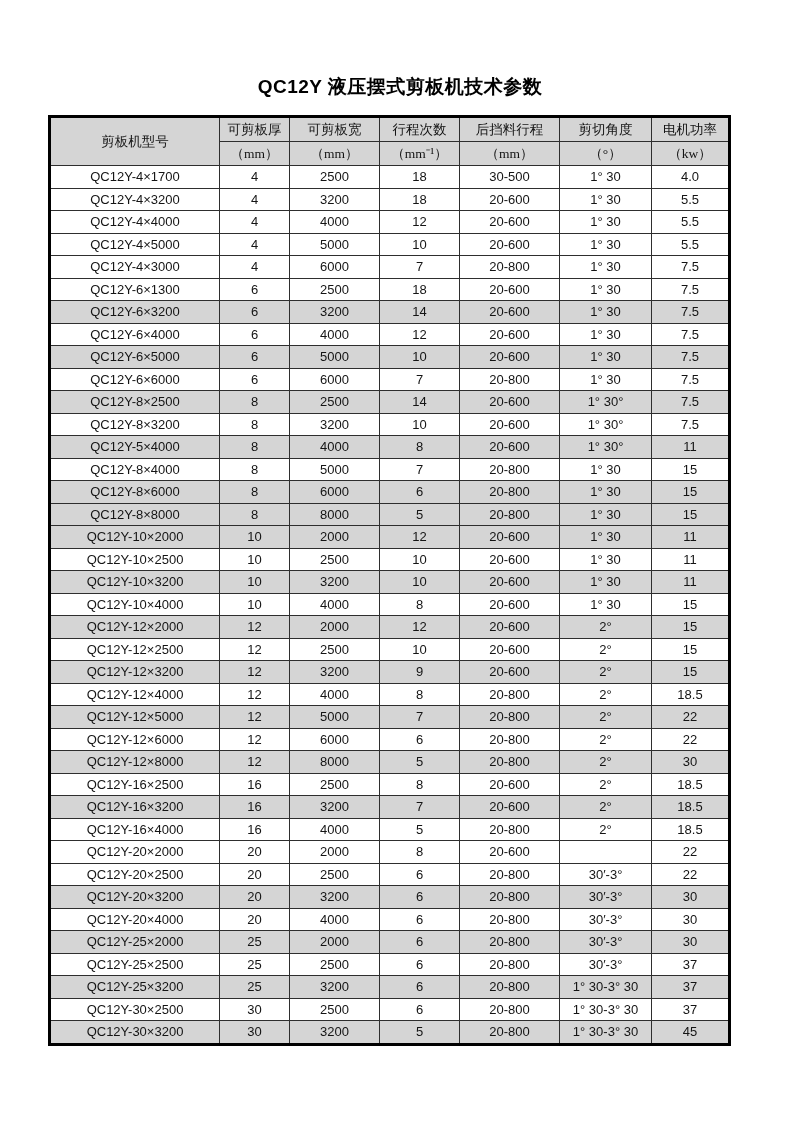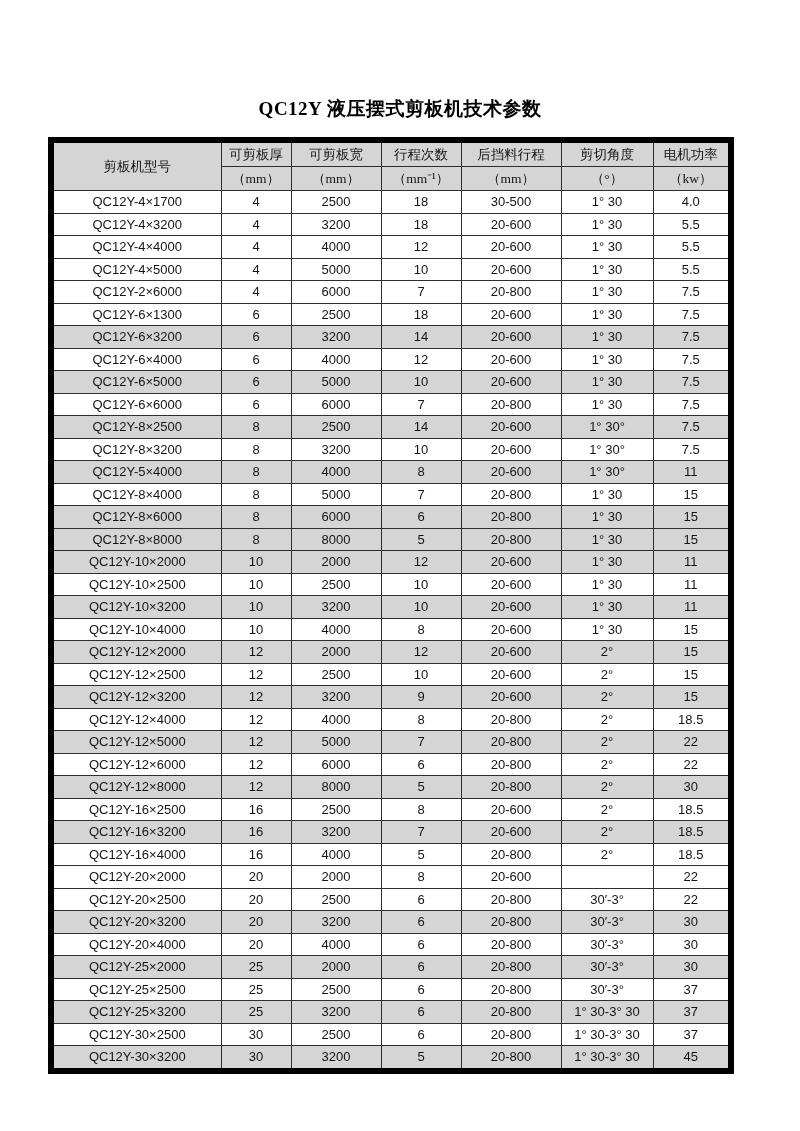--- a/index.html
+++ b/index.html
@@ -6,34 +6,34 @@
   .page {
     width: 800px;
     height: 1131px;
     background: #ffffff;
     position: relative;
     overflow: hidden;
     font-family: "Liberation Sans", sans-serif;
     color: #111;
   }
   .doc-title {
-    padding-top: 96px;
+    padding-top: 74px;
     text-align: center;
-    font-family: Liberation Serif, serif;
+    font-family: Liberation Sans, sans-serif;
     font-weight: bold;
     font-size: 19px;
     letter-spacing: 0.5px;
     color: #000;
   }
   table.spec-table {
     margin: 15px 0 15px 48px;
     width: 680px;
     table-layout: fixed;
     border-collapse: collapse;
-    border: 6px solid #000000;
+    border: 3px solid #000000;
   }
   .spec-table th, .spec-table td {
     border: 1px solid #2e2e2e;
     text-align: center;
     vertical-align: middle;
     padding: 0;
     overflow: hidden;
     white-space: nowrap;
   }
   .spec-table thead th {
@@ -127,21 +127,21 @@
         <tr>
           <td>QC12Y-4×5000</td>
           <td>4</td>
           <td>5000</td>
           <td>10</td>
           <td>20-600</td>
           <td>1° 30</td>
           <td>5.5</td>
         </tr>
         <tr>
-          <td>QC12Y-2×6000</td>
+          <td>QC12Y-4×3000</td>
           <td>4</td>
           <td>6000</td>
           <td>7</td>
           <td>20-800</td>
           <td>1° 30</td>
           <td>7.5</td>
         </tr>
         <tr>
           <td>QC12Y-6×1300</td>
           <td>6</td>

